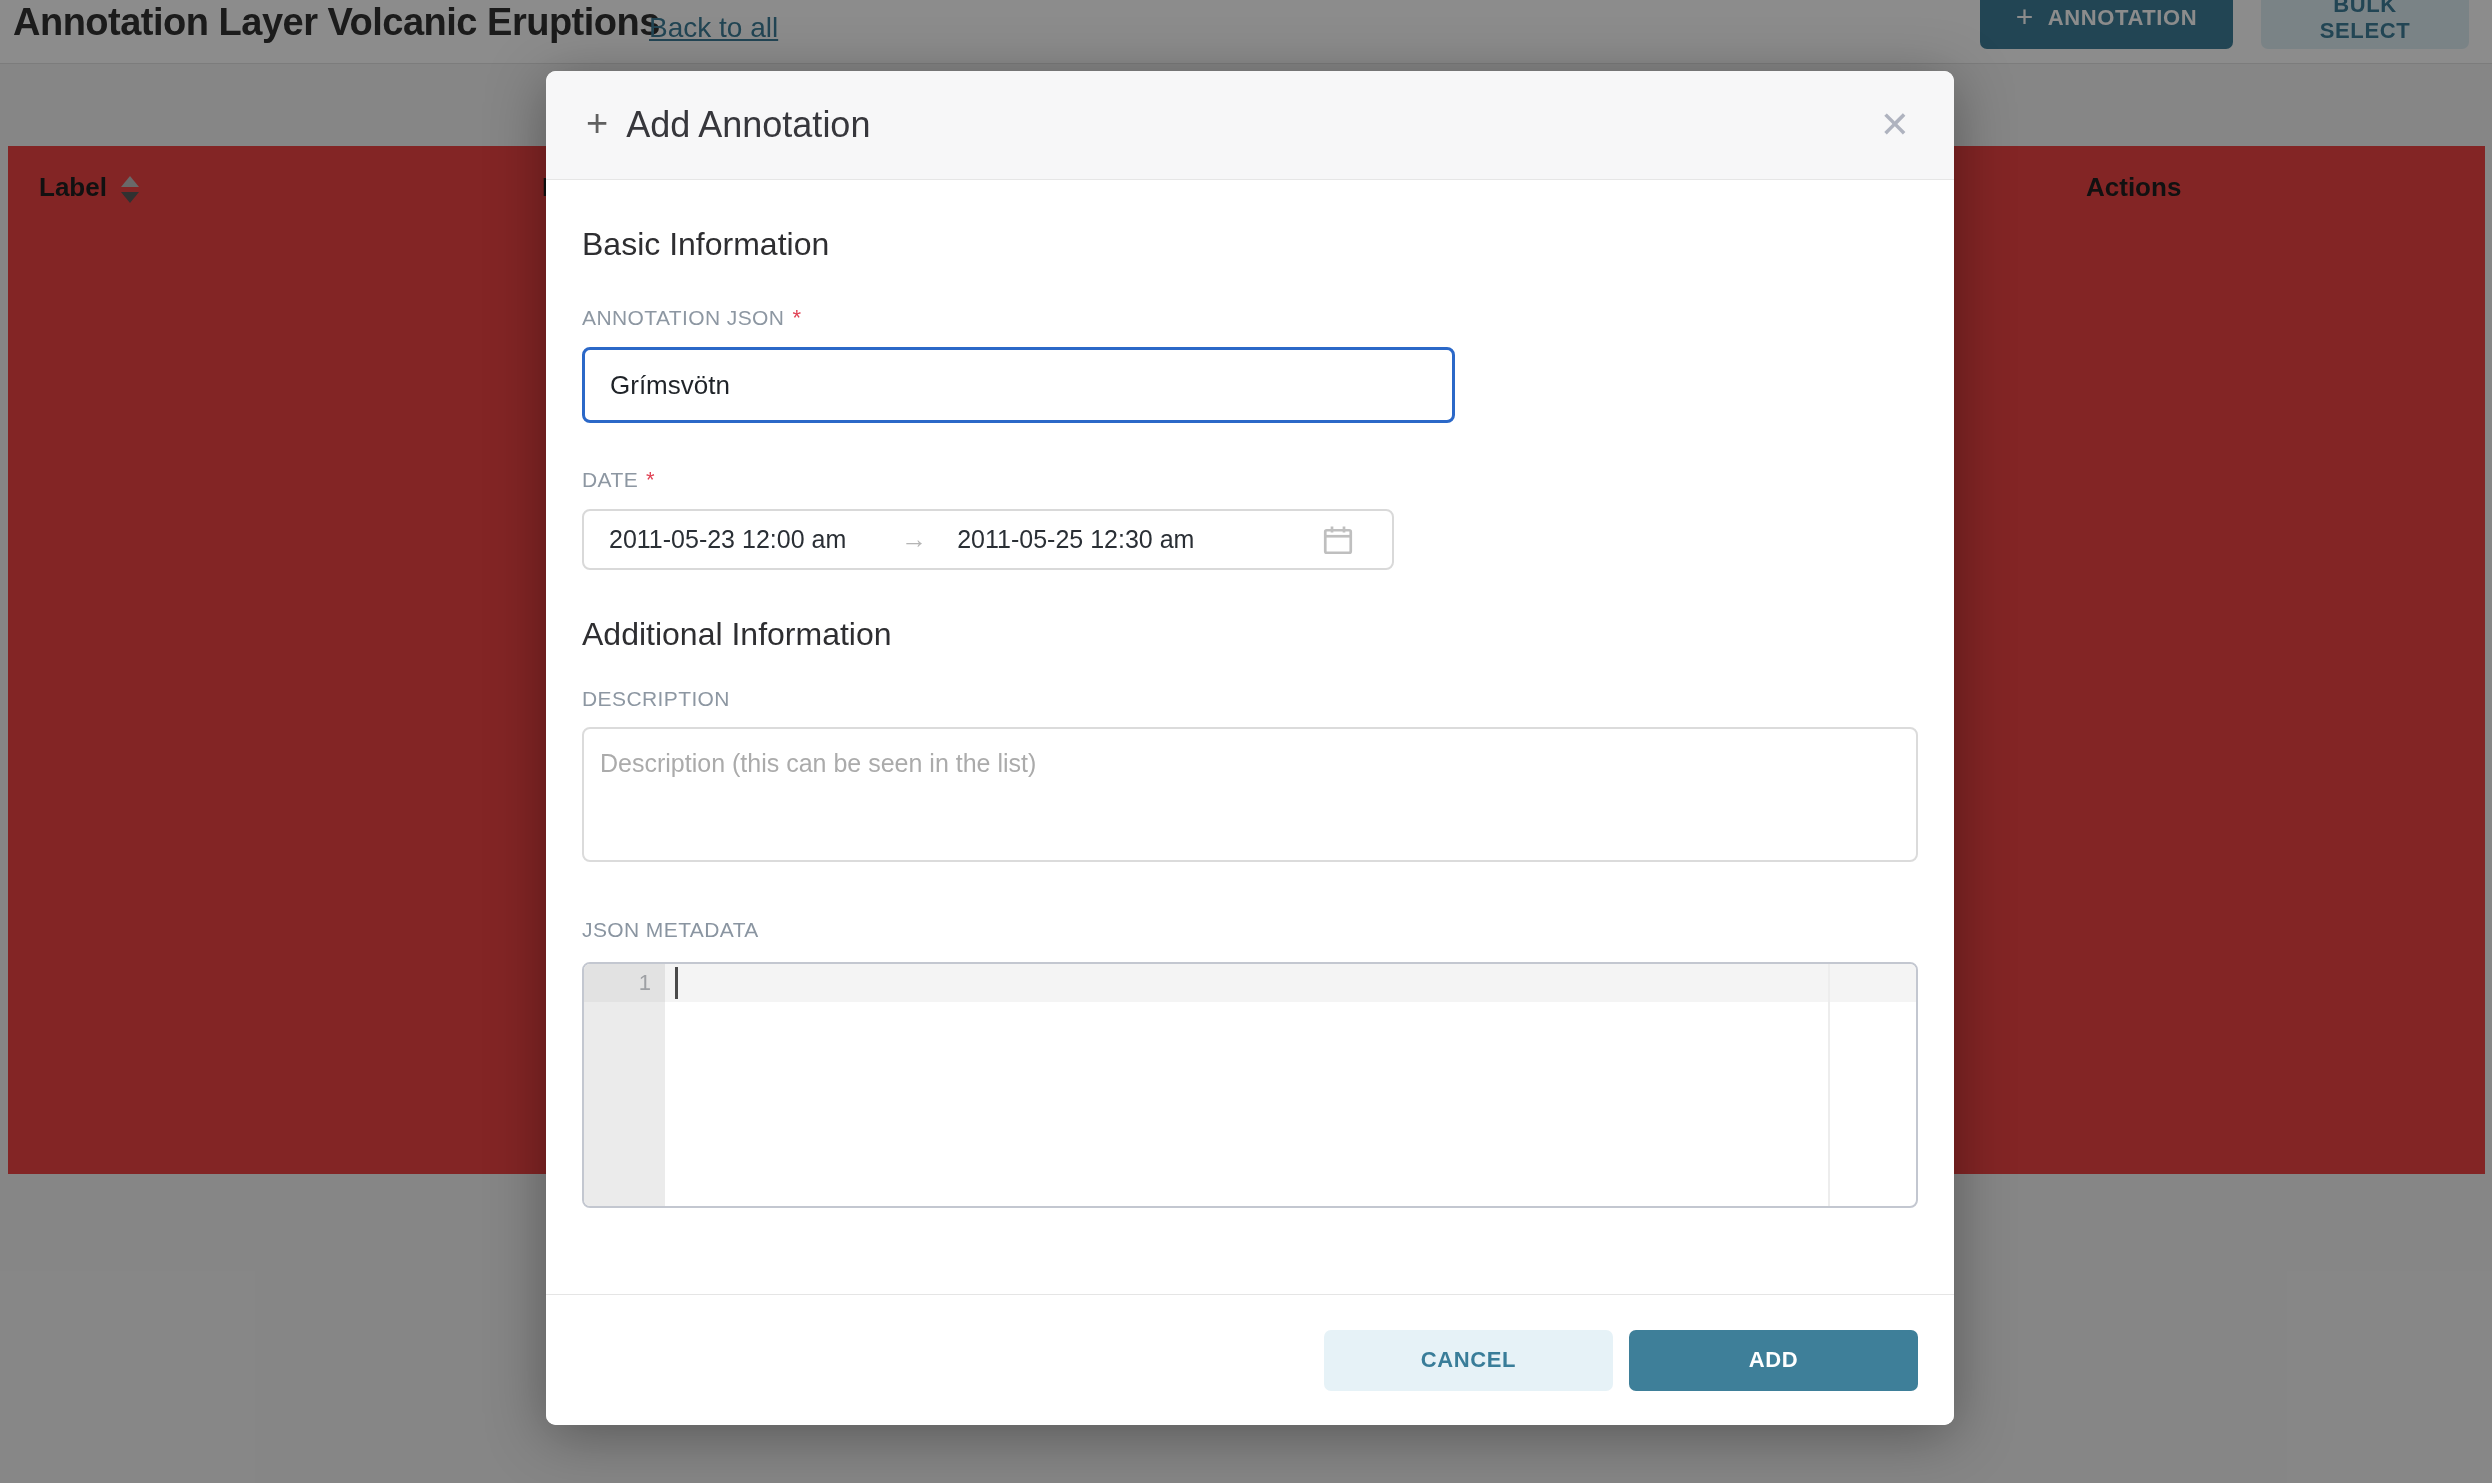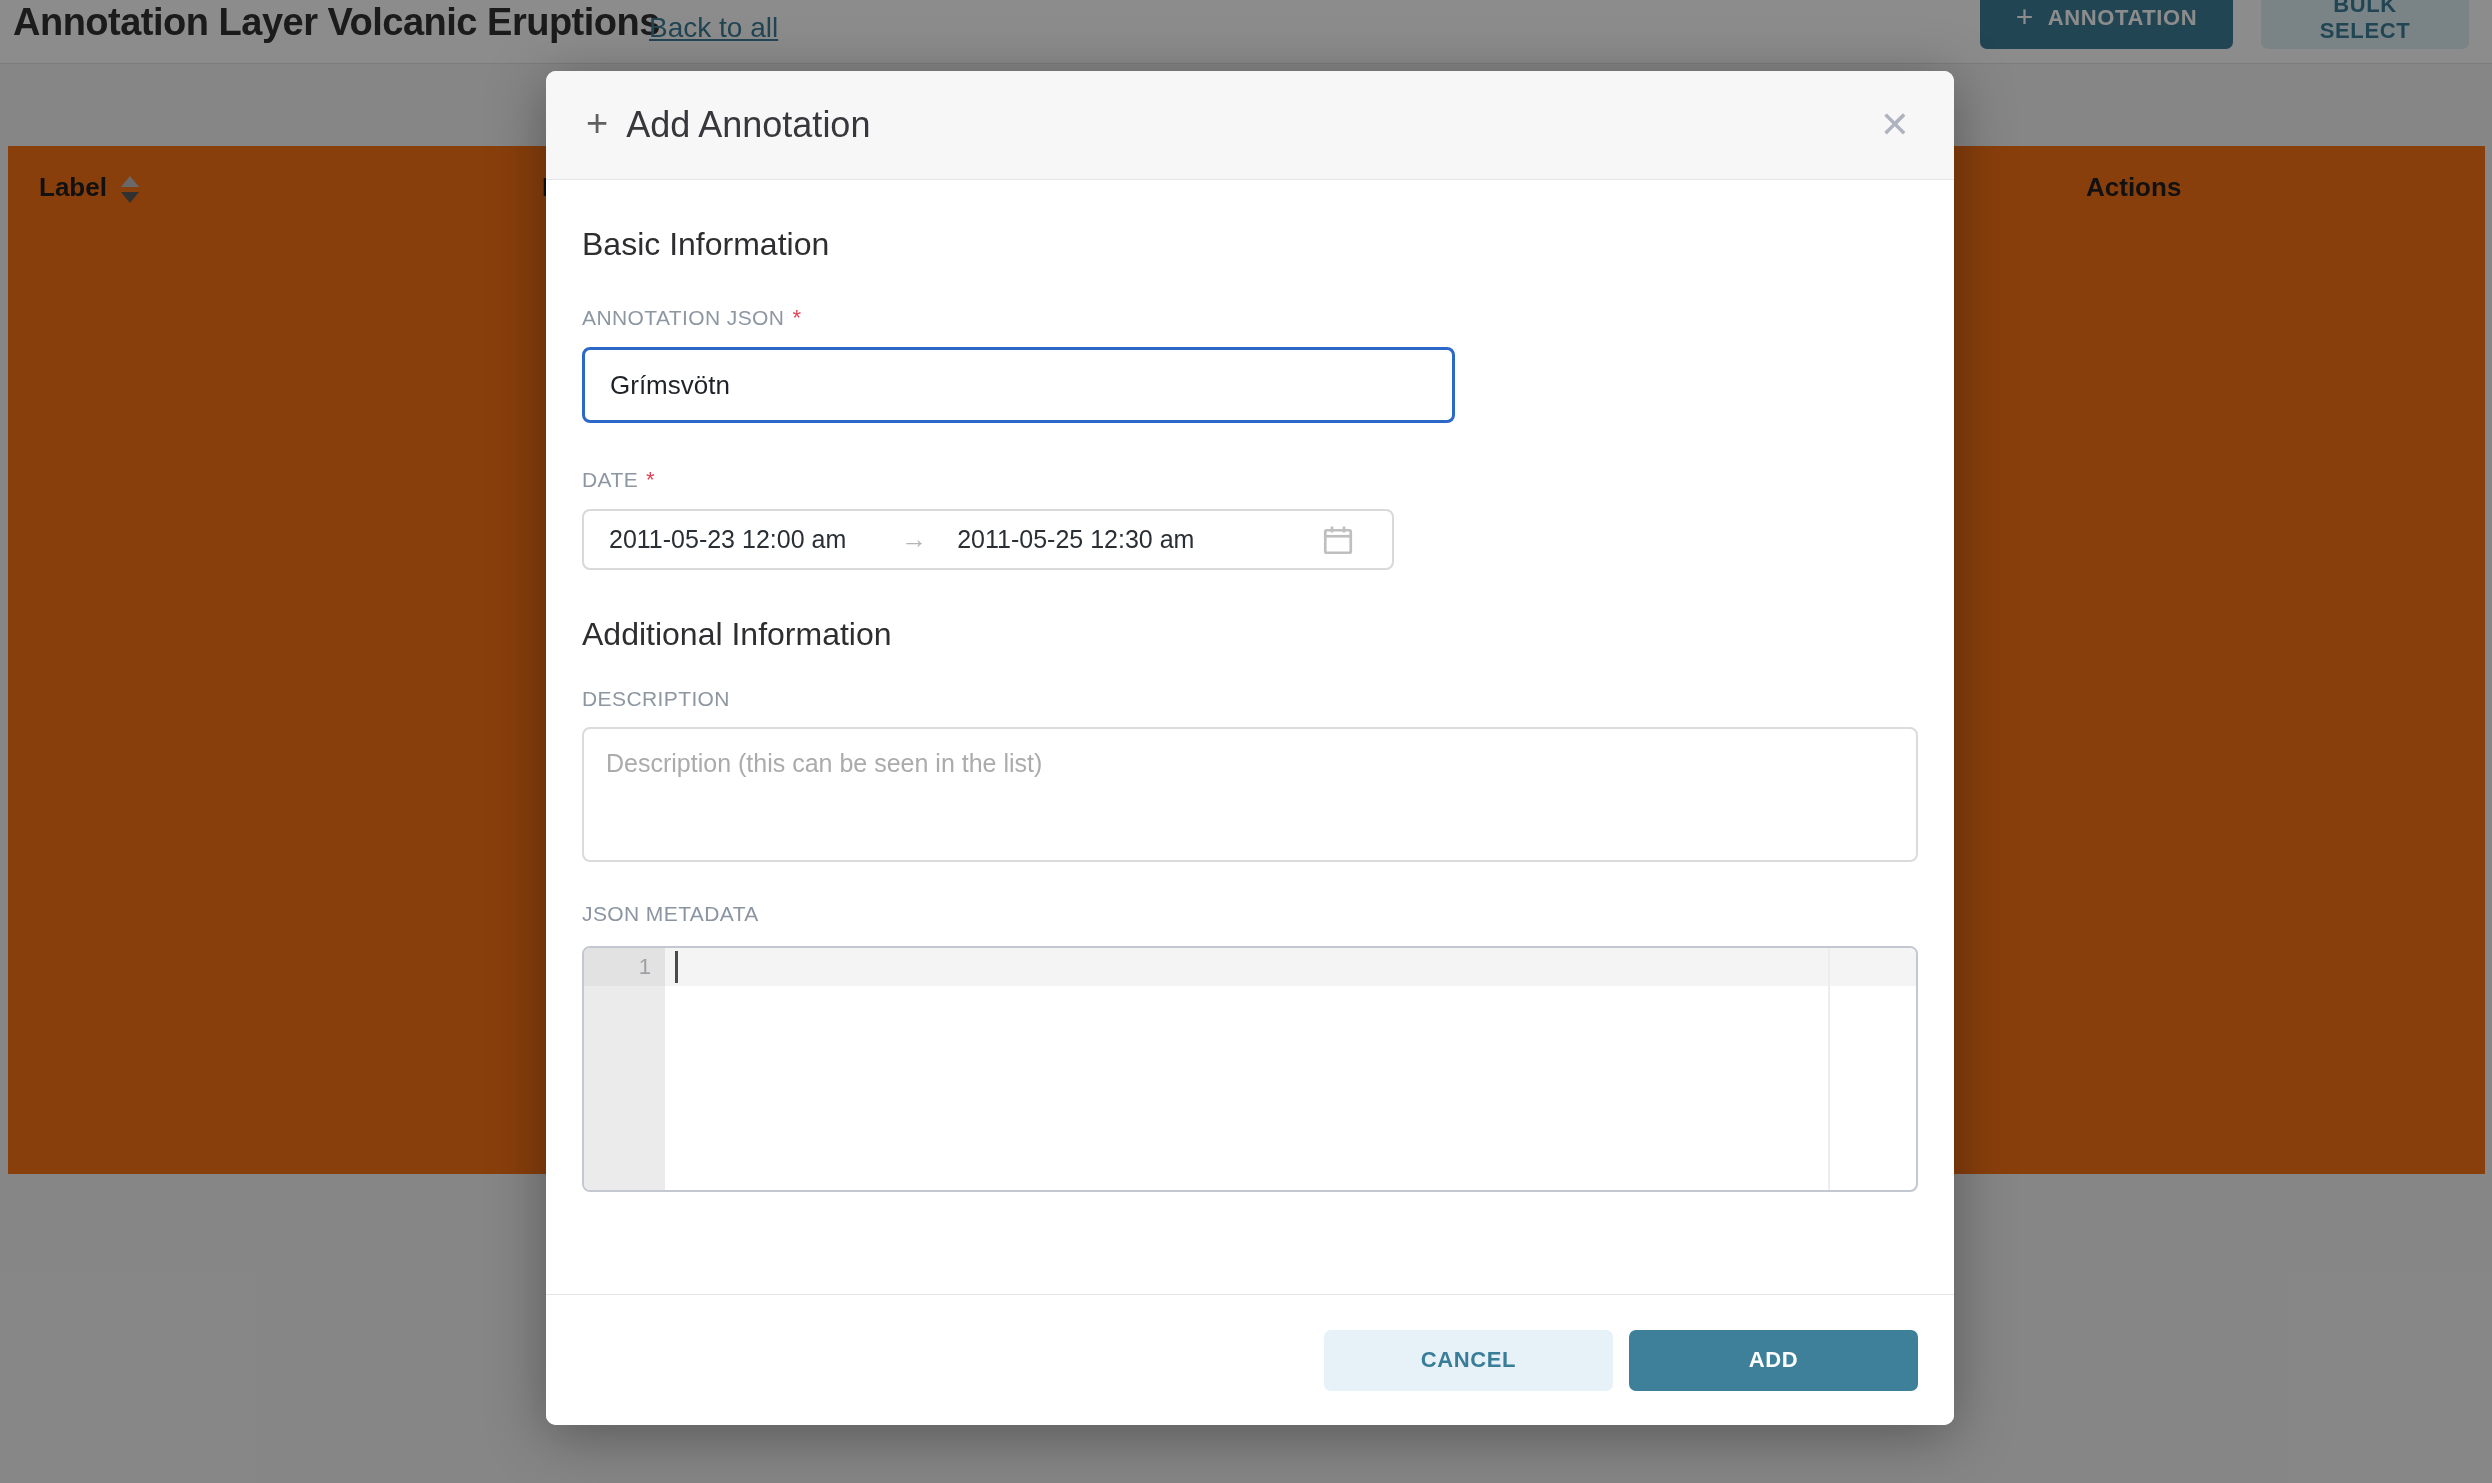--- a/index.html
+++ b/index.html
@@ -31,21 +31,21 @@
     font-size:22px; font-weight:700; letter-spacing:0.6px;
     display:flex; align-items:center; justify-content:center; gap:14px;
     padding:0 26px; cursor:pointer;
   }
   .btn-annotation { left:1980px; width:253px; background:#3E7F99; color:#FFFFFF; }
   .btn-annotation .plus { font-size:30px; font-weight:400; line-height:1; margin-top:-2px; }
   .btn-bulk { left:2261px; width:208px; background:#DFEFF5; color:#3E7F99; }
 
   .table-card {
     position:absolute; left:8px; right:8px; top:146px; height:1028px;
-    background:#f97316; z-index:1;text-decoration:underline;
+    background:#ef4444; z-index:1;text-decoration:underline;
   }
   .col-header {
     position:absolute; top:26px; font-size:26px; font-weight:700; color:#1F1F1F;
     white-space:nowrap; display:flex; align-items:center; gap:14px;
   }
   .col-label { left:31px; }
   .col-desc  { left:534px; }
   .col-actions { left:2078px; }
   .sort-icon { display:inline-flex; flex-direction:column; gap:5px; margin-top:4px; }
   .caret-up {
@@ -102,22 +102,22 @@
     width:812px; height:61px; border:2px solid #D9D9D9; border-radius:8px;
     display:flex; align-items:center; padding:0 36px 0 25px; margin-bottom:44px;
     background:#FFFFFF; cursor:pointer;
   }
   .date-text { font-size:25px; color:#2A2F35; white-space:nowrap; }
   .range-arrow { font-size:26px; color:#B5B5B5; margin:0 30px 0 55px; }
   .calendar-icon { margin-left:auto; display:flex; }
 
   .desc-textarea {
     width:100%; height:135px; border:2px solid #DBDBDB; border-radius:8px;
-    padding:20px 22px; font-size:25px; color:#1F2328; resize:none; outline:none;
-    font-family:"Liberation Sans", sans-serif; display:block; margin-bottom:40px;
+    padding:20px 16px; font-size:25px; color:#1F2328; resize:none; outline:none;
+    font-family:"Liberation Sans", sans-serif; display:block; margin-bottom:56px;
     background:#FFFFFF;
   }
   .desc-textarea::placeholder { color:#ABABAB; opacity:1; }
 
   .json-label { margin-bottom:20px; color:#8A95A1; }
   .json-editor {
     position:relative; width:100%; height:246px;
     border:2px solid #C3C7D0; border-radius:8px; background:#FFFFFF; overflow:hidden;
     cursor:text;
   }

